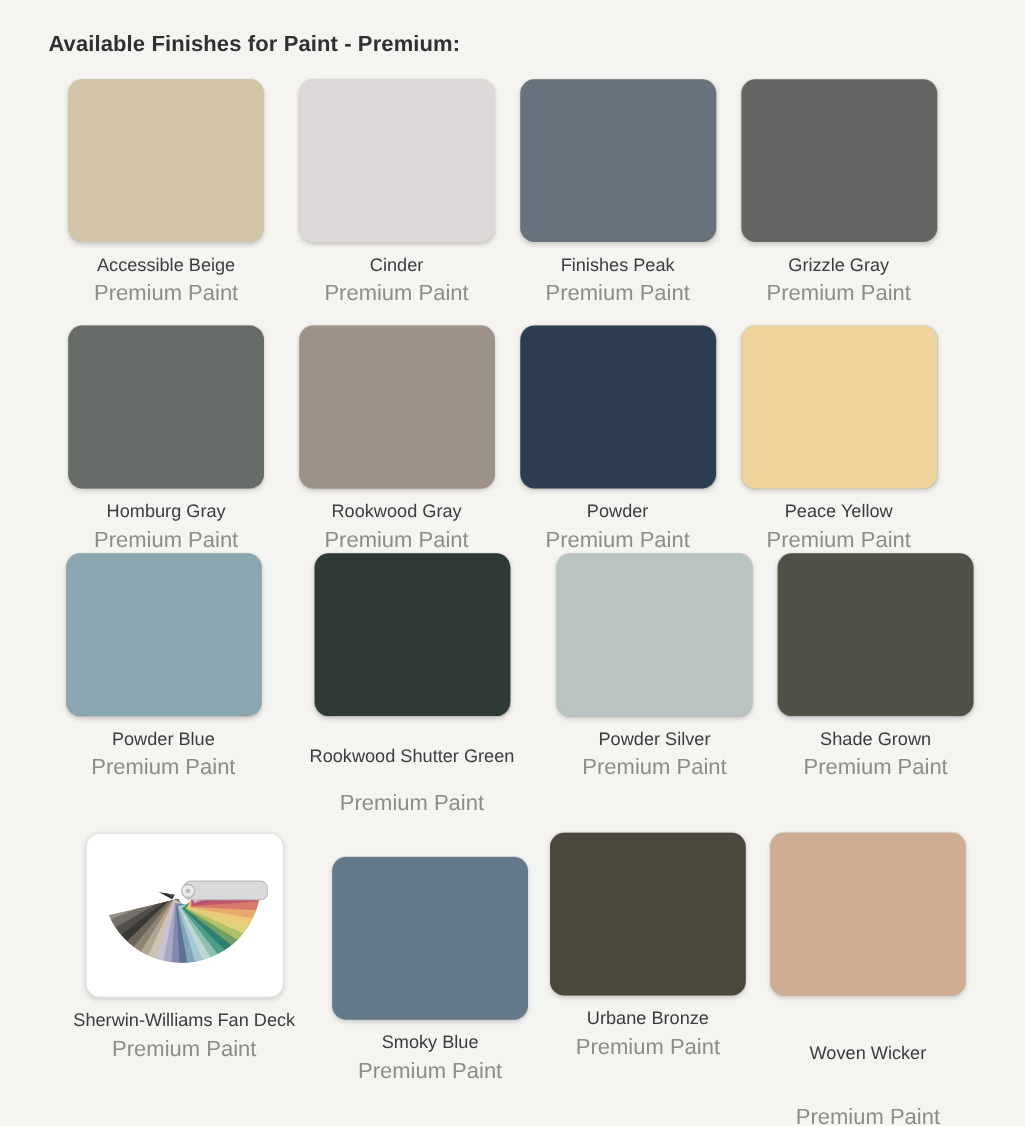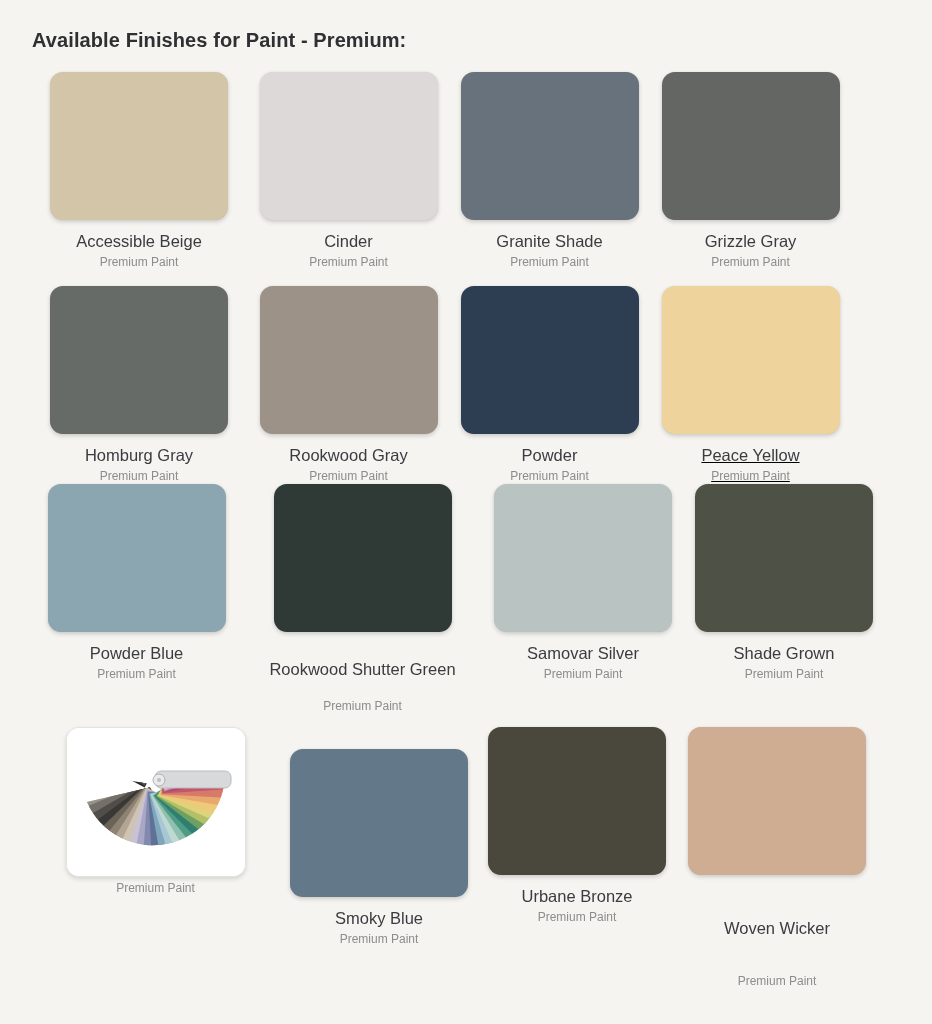--- a/index.html
+++ b/index.html
@@ -10,21 +10,21 @@
     width: 932px;
     height: 1024px;
     background: #f5f4f0;
     font-family: "Liberation Sans", sans-serif;
     overflow: hidden;
   }
   #app {
     width: 932px;
     height: 1024px;
     box-sizing: border-box;
-    padding: 28px 24px 10px 30px;
+    padding: 28px 24px 10px 42px;
     position: relative;
   }
   .page-title {
     font-size: 20px;
     font-weight: bold;
     color: #2f3033;
     letter-spacing: 0.1px;
     margin: 0 0 20px 2px;
     line-height: 1.2;
   }
@@ -57,21 +57,21 @@
     height: 100%;
   }
   .finish-name {
     font-size: 16.5px;
     color: #3a3c40;
     margin-top: 11px;
     line-height: 1.22;
     white-space: nowrap;
   }
   .finish-sub {
-    font-size: 12px;
+    font-size: 20px;
     color: #8b8d8c;
     text-align: center;
     margin-top: 4px;
     line-height: 1.22;
     white-space: nowrap;
   }
   
   .row-0 { margin-bottom: 16px; }
   .row-1 { }
   .row-2 { margin-bottom: 14px; }
@@ -90,21 +90,21 @@
           <div class="finish-name">Accessible Beige</div>
           <div class="finish-sub">Premium Paint</div>
         </div>
         <div class="finish-card" style="width: 201px;">
           <div class="swatch" style="width: 178px; height: 148px; background: rgb(221, 217, 217);"></div>
           <div class="finish-name">Cinder</div>
           <div class="finish-sub">Premium Paint</div>
         </div>
         <div class="finish-card" style="width: 201px;">
           <div class="swatch" style="width: 178px; height: 148px; background: rgb(103, 114, 124);"></div>
-          <div class="finish-name">Granite Shade</div>
+          <div class="finish-name">Finishes Peak</div>
           <div class="finish-sub">Premium Paint</div>
         </div>
         <div class="finish-card" style="width: 201px;">
           <div class="swatch" style="width: 178px; height: 148px; background: rgb(99, 102, 99);"></div>
           <div class="finish-name">Grizzle Gray</div>
           <div class="finish-sub">Premium Paint</div>
         </div>
       </div>
       <div class="grid-row row-1">
         <div class="finish-card" style="width: 218px;">
@@ -115,40 +115,40 @@
         <div class="finish-card" style="width: 201px;">
           <div class="swatch" style="width: 178px; height: 148px; background: rgb(156, 146, 135);"></div>
           <div class="finish-name">Rookwood Gray</div>
           <div class="finish-sub">Premium Paint</div>
         </div>
         <div class="finish-card" style="width: 201px;">
           <div class="swatch" style="width: 178px; height: 148px; background: rgb(45, 62, 82);"></div>
           <div class="finish-name">Powder</div>
           <div class="finish-sub">Premium Paint</div>
         </div>
-        <div class="finish-card" style="width: 201px; text-decoration: underline;">
+        <div class="finish-card" style="width: 201px;">
           <div class="swatch" style="width: 178px; height: 148px; background: rgb(238, 212, 156);"></div>
           <div class="finish-name">Peace Yellow</div>
           <div class="finish-sub">Premium Paint</div>
         </div>
       </div>
       <div class="grid-row row-2">
         <div class="finish-card" style="width: 213px;">
           <div class="swatch" style="width: 178px; height: 148px; background: rgb(139, 166, 176);"></div>
           <div class="finish-name">Powder Blue</div>
           <div class="finish-sub">Premium Paint</div>
         </div>
         <div class="finish-card" style="width: 239px; gap: 16px;">
           <div class="swatch" style="width: 178px; height: 148px; background: rgb(47, 58, 54);"></div>
           <div class="finish-name">Rookwood Shutter Green</div>
           <div class="finish-sub">Premium Paint</div>
         </div>
         <div class="finish-card" style="width: 202px;">
           <div class="swatch" style="width: 178px; height: 148px; background: rgb(185, 195, 194);"></div>
-          <div class="finish-name">Samovar Silver</div>
+          <div class="finish-name">Powder Silver</div>
           <div class="finish-sub">Premium Paint</div>
         </div>
         <div class="finish-card" style="width: 200px;">
           <div class="swatch" style="width: 178px; height: 148px; background: rgb(78, 81, 69);"></div>
           <div class="finish-name">Shade Grown</div>
           <div class="finish-sub">Premium Paint</div>
         </div>
       </div>
       <div class="grid-row row-3">
         <div class="finish-card" style="width: 251px;">
@@ -300,20 +300,21 @@
     </g>
   </g>
 
   <g>
     <rect x="88" y="43" width="76" height="17" rx="6" fill="#d8d9db" stroke="#b9bbbd" stroke-width="1"></rect>
     <circle cx="92" cy="52" r="6" fill="#e9eaec" stroke="#aeb0b3" stroke-width="1"></circle>
     <circle cx="92" cy="52" r="2" fill="#bcbec1"></circle>
   </g>
 </svg>
           </div>
+          <div class="finish-name">Sherwin-Williams Fan Deck</div>
           <div class="finish-sub">Premium Paint</div>
         </div>
         <div class="finish-card" style="width: 196px; margin-top: 22px;">
           <div class="swatch" style="width: 178px; height: 148px; background: rgb(99, 121, 138);"></div>
           <div class="finish-name">Smoky Blue</div>
           <div class="finish-sub">Premium Paint</div>
         </div>
         <div class="finish-card" style="width: 200px;">
           <div class="swatch" style="width: 178px; height: 148px; background: rgb(74, 72, 60);"></div>
           <div class="finish-name">Urbane Bronze</div>

